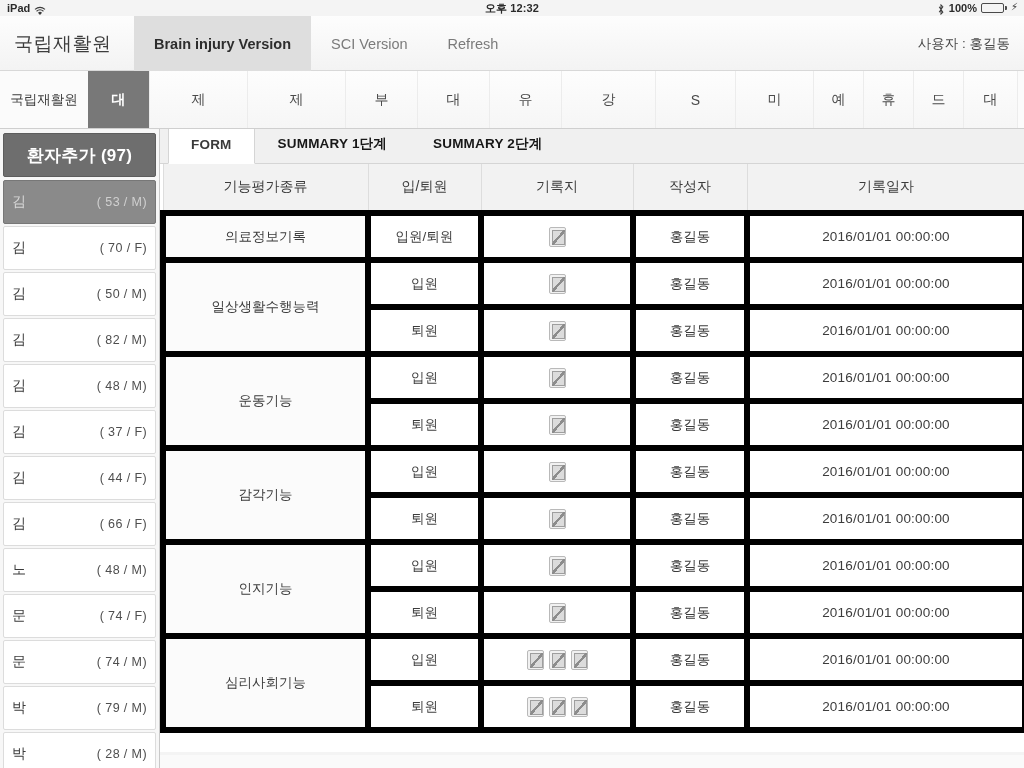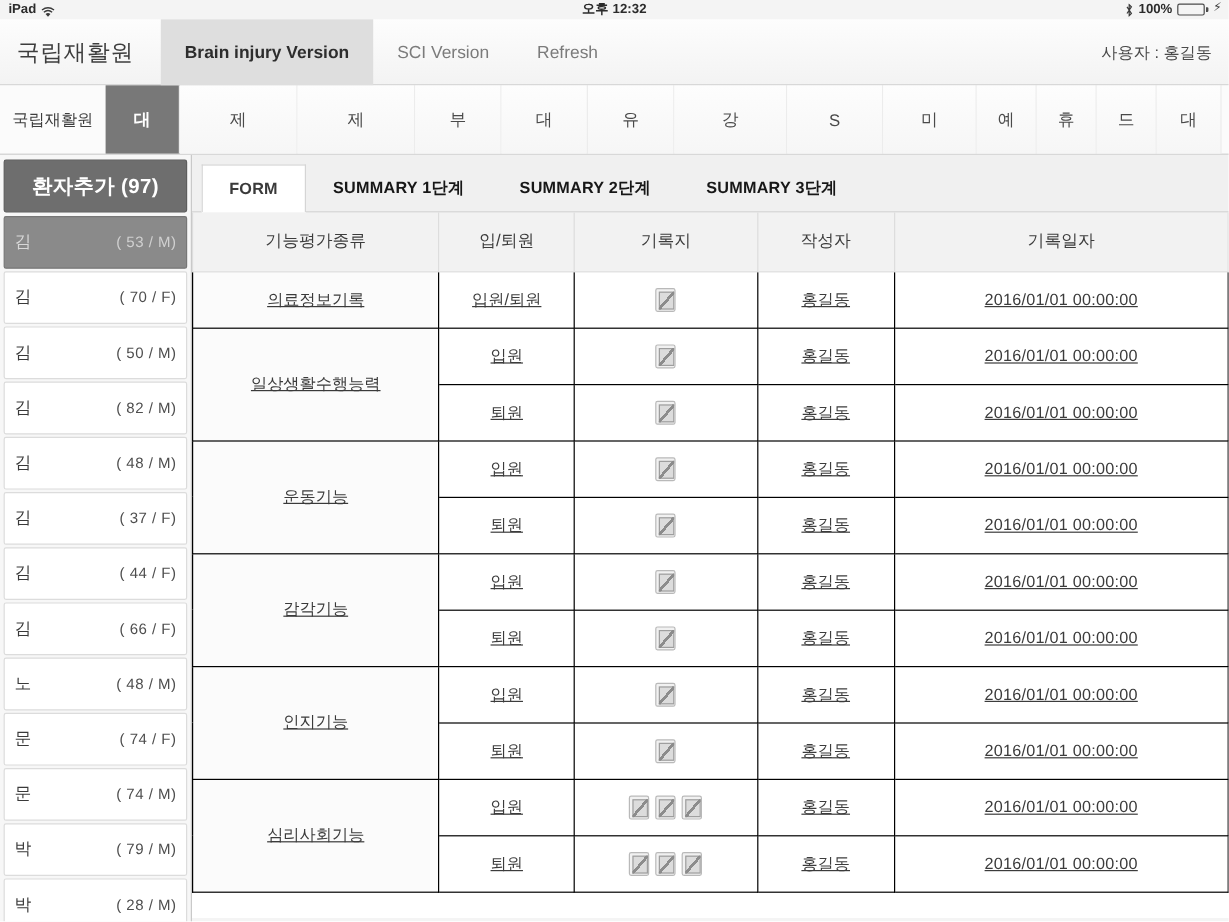--- a/index.html
+++ b/index.html
@@ -211,21 +211,21 @@
     border-color: #777;
     color: #d8d8d8;
   }
   .p-name { flex: 0 0 auto; font-size: 14px; }
   .p-meta { margin-left: auto; font-size: 12.5px; color: #1d4ed8; letter-spacing: 0.4px; }
   .patient-row.selected .p-meta { color: #d0d0d0; }
 
   
   .main {
     position: absolute;
-    left: 160px; top: 129px;
+    left: 160px; top: 116px;
     width: 864px;
     height: 639px;
     background: #ffffff;
     overflow: hidden;
     z-index: 15;
   }
 
   
   .form-tabs {
     position: relative;
@@ -273,27 +273,26 @@
     background: #f2f2f2;
     border: 1px solid #dddddd;
     border-top: none;
     height: 49px;
     font-weight: normal;
     color: #3c3c3c;
     font-size: 14px;
     text-align: center;
   }
   .rec-table td {
-    border: 1px solid #000000;
+    border: 6px solid #000000;
     height: 47px;
     text-align: center;
     color: #3c3c3c;
     background: #ffffff;
     vertical-align: middle;
-    text-decoration: underline;
   }
   .rec-table td.cat {
     background: #fbfbfb;
     color: #3a3a3a;
   }
   .rec-table td.date { letter-spacing: 0.2px; }
 
   .col-cat   { width: 205px; }
   .col-adm   { width: 113px; }
   .col-doc   { width: 152px; }
@@ -460,21 +459,20 @@
      <span class="p-meta">( 28 / M)</span>
    </div>
       </div>
   </div>
 
   <div class="main">
     <div class="form-tabs" id="formtabs">
         <div class="form-tab active">FORM</div>
         <div class="form-tab">SUMMARY 1단계</div>
         <div class="form-tab">SUMMARY 2단계</div>
-        <div class="form-tab">SUMMARY 3단계</div>
       </div>
     <table class="rec-table">
       <colgroup>
         <col class="col-cat">
           <col class="col-adm">
           <col class="col-doc">
           <col class="col-auth">
           <col class="col-date">
       </colgroup>
       <thead>

